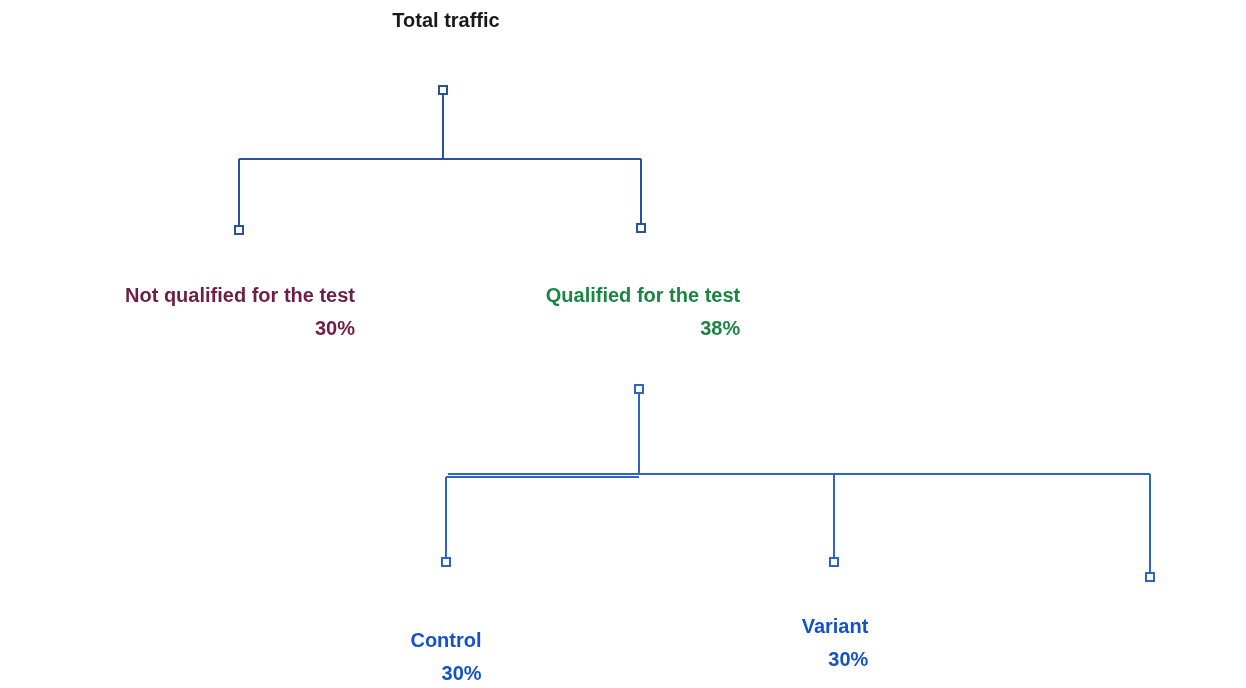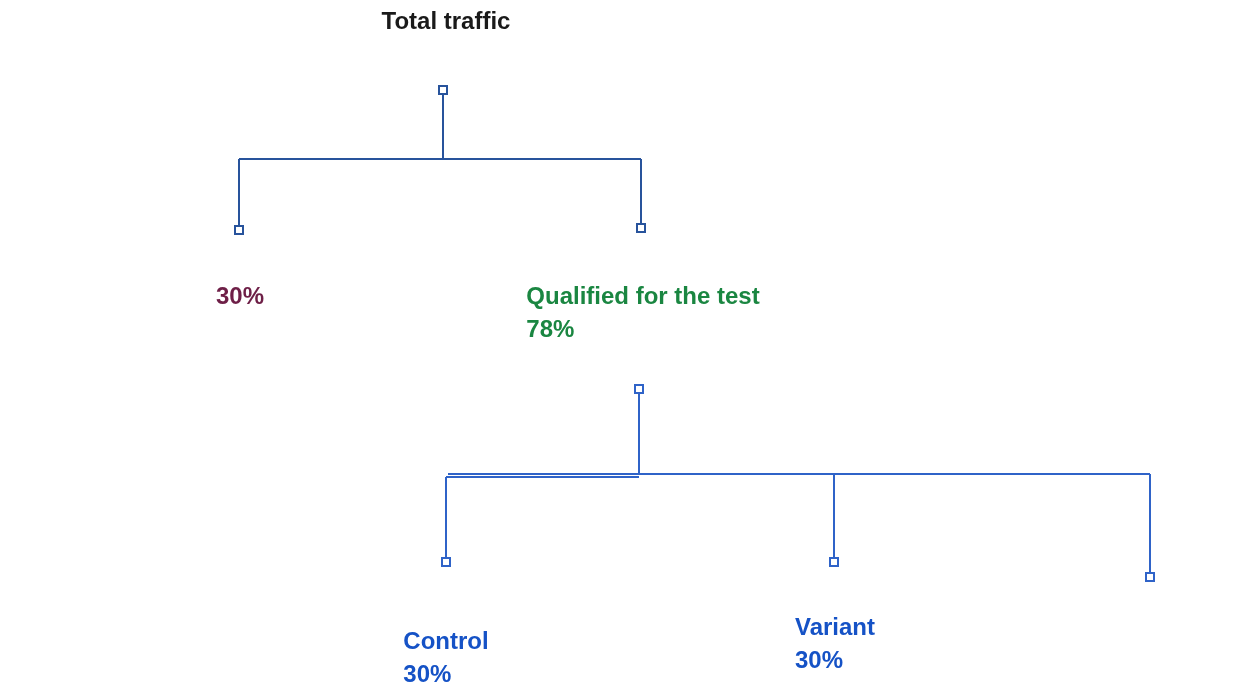--- a/index.html
+++ b/index.html
@@ -16,23 +16,23 @@
     overflow: hidden;
   }
   .connector-layer {
     position: absolute;
     left: 0;
     top: 0;
   }
   .node {
     position: absolute;
     transform: translateX(-50%);
-    text-align: left;
+    text-align: right;
     font-weight: 700;
-    font-size: 24px;
+    font-size: 20px;
     line-height: 33px;
     white-space: nowrap;
   }
 </style>
 </head>
 <body>
 
 <div class="stage">
 
   <svg class="connector-layer" width="1246" height="688" viewBox="0 0 1246 688">
@@ -51,26 +51,27 @@
       <rect x="830" y="558" width="8" height="8" fill="#FFFFFF"></rect>
       <rect x="1146" y="573" width="8" height="8" fill="#FFFFFF"></rect>
     </g>
   </svg>
 
   <div class="node" style="left: 446px; top: 4px; color: rgb(26, 26, 26);">
     <div>Total traffic</div>
   </div>
 
   <div class="node" style="left: 240px; top: 279px; color: rgb(110, 31, 71);">
+    <div>Not qualified for the test</div>
     <div>30%</div>
   </div>
 
   <div class="node" style="left: 643px; top: 279px; color: rgb(26, 134, 65);">
     <div>Qualified for the test</div>
-    <div>78%</div>
+    <div>38%</div>
   </div>
 
   <div class="node" style="left: 446px; top: 624px; color: rgb(21, 82, 198);">
     <div>Control</div>
     <div>30%</div>
   </div>
 
   <div class="node" style="left: 835px; top: 610px; color: rgb(21, 82, 198);">
     <div>Variant</div>
     <div>30%</div>

